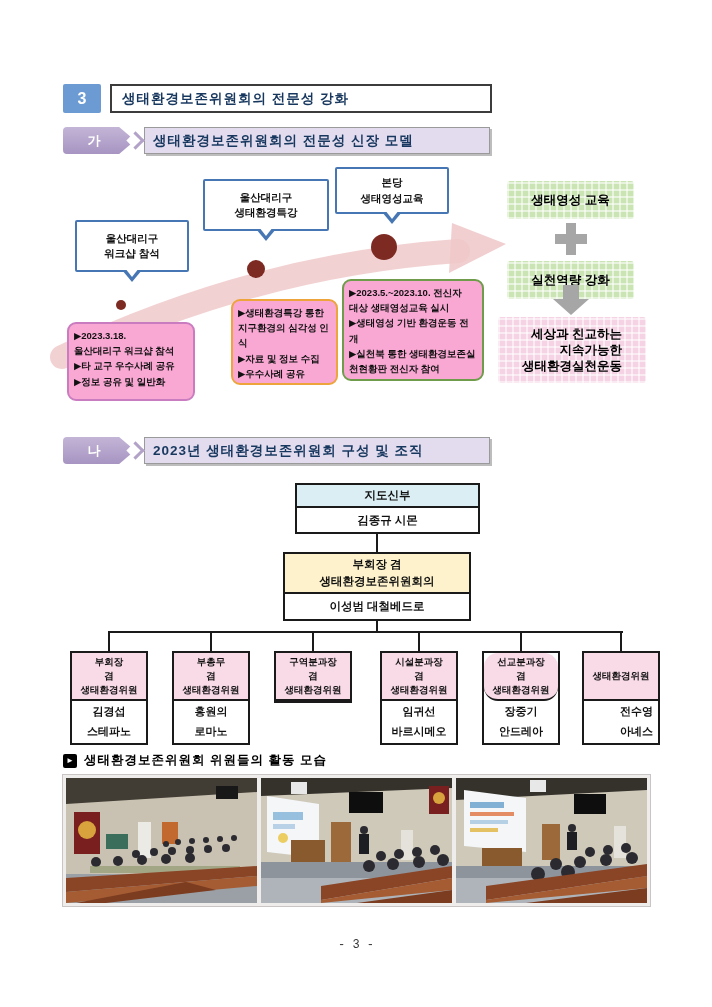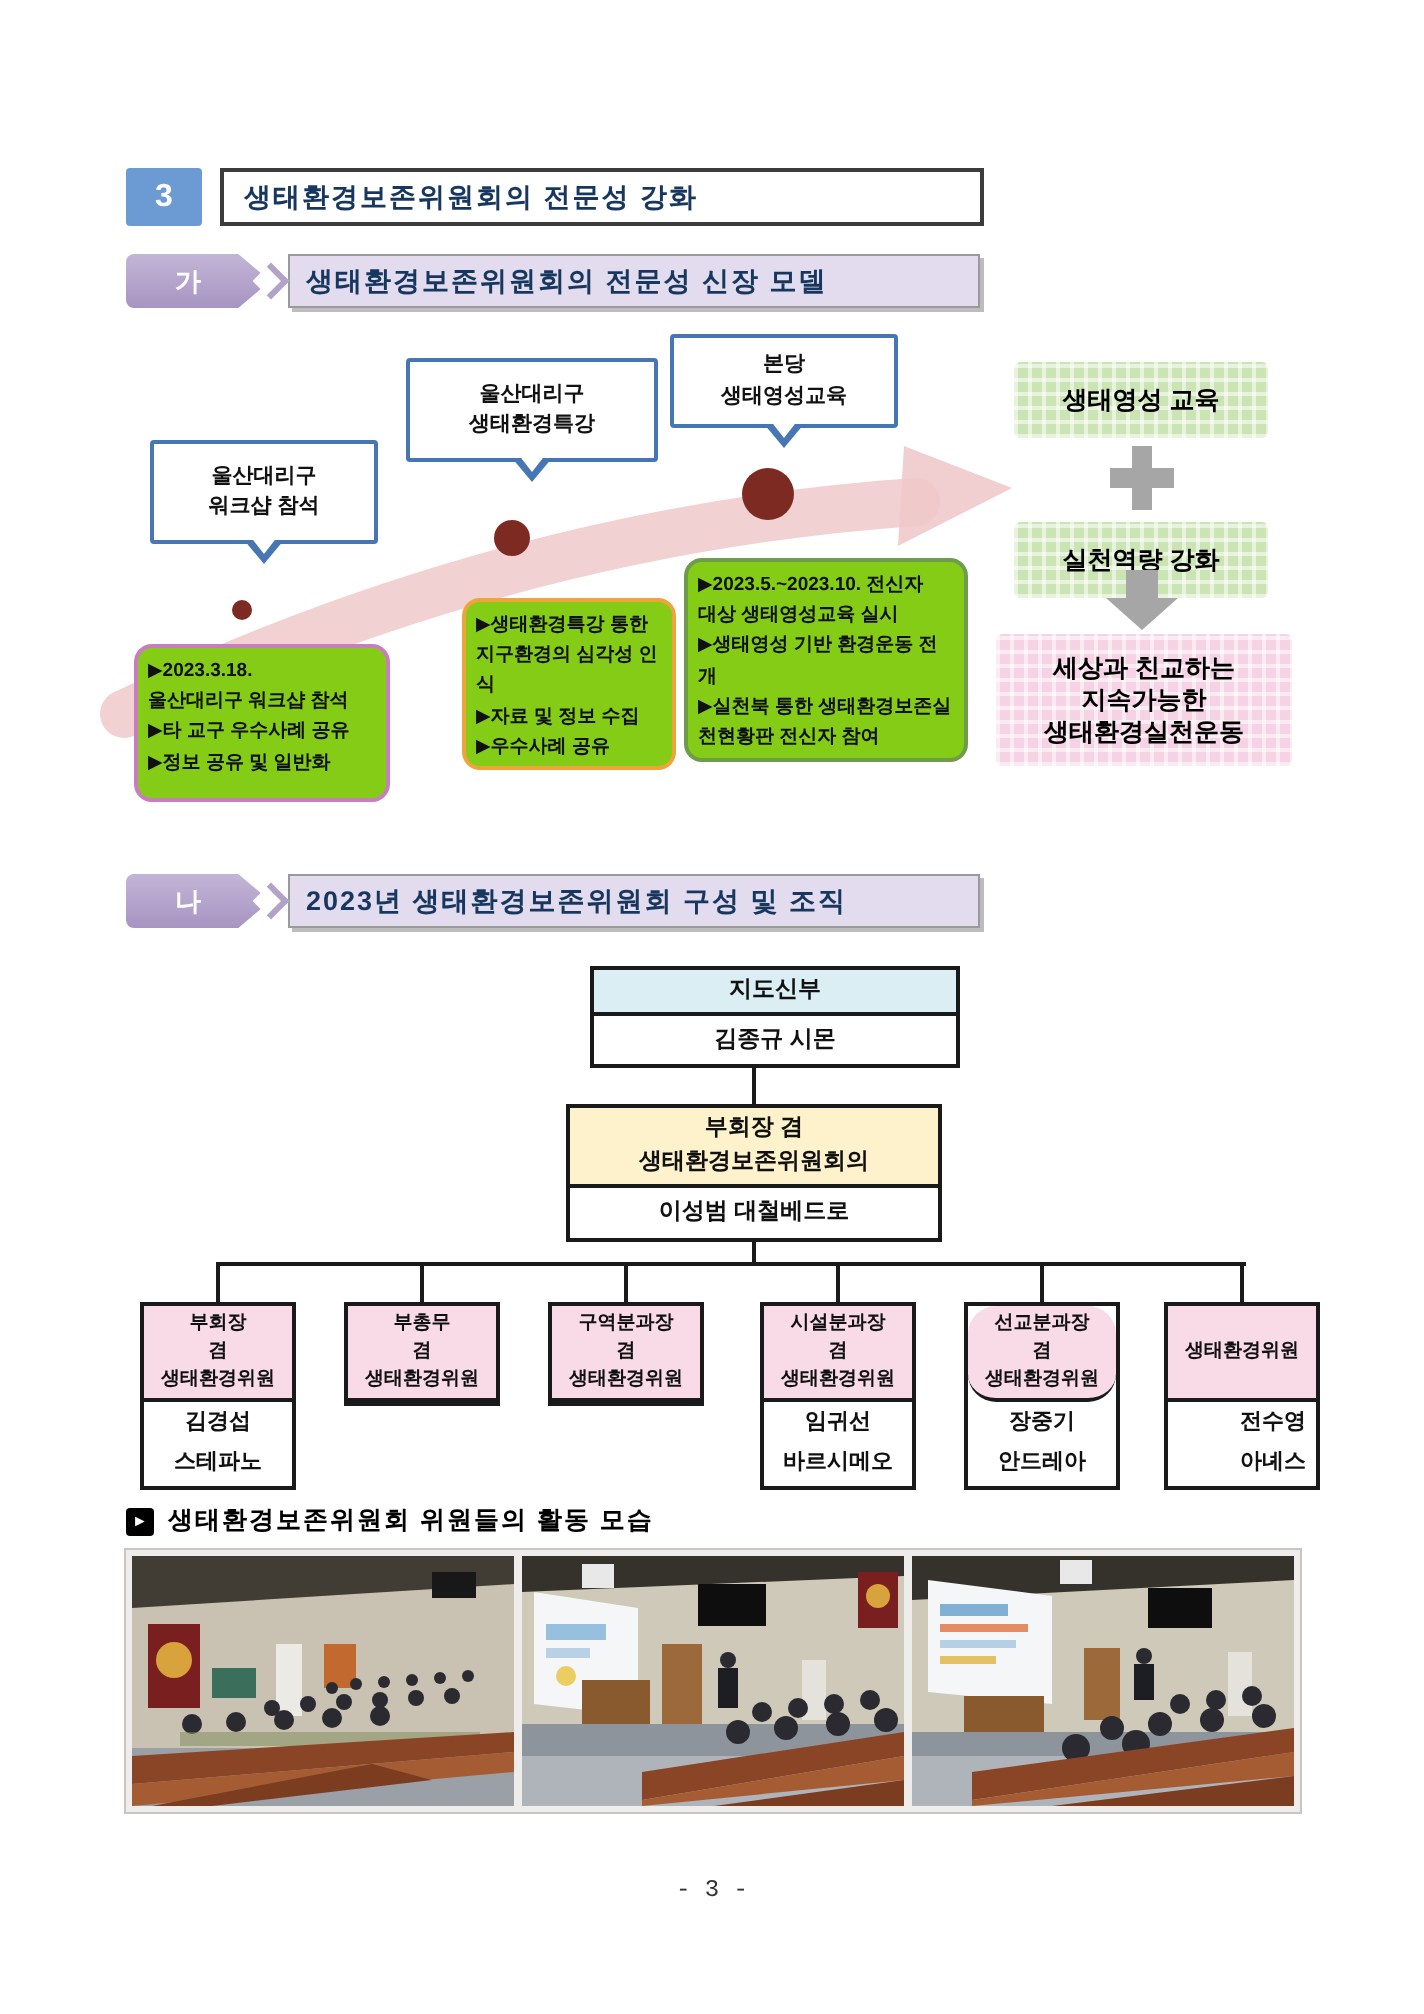--- a/index.html
+++ b/index.html
@@ -28,21 +28,21 @@
   
   .diagram { position:absolute; left:0; top:165px; width:712px; height:268px; }
   .diagram svg.flow { position:absolute; left:0; top:0; }
   .callout { position:absolute; background:#fff; border:2px solid #4677b4; border-radius:2px;
              font-weight:bold; font-size:10.5px; line-height:1.45; text-align:center;
              display:flex; align-items:center; justify-content:center; }
   .callout .tail-o { position:absolute; bottom:-12px; left:50%; margin-left:-10px; width:0; height:0;
              border-left:10px solid transparent; border-right:10px solid transparent; border-top:12px solid #4677b4; }
   .callout .tail-i { position:absolute; bottom:-7px; left:50%; margin-left:-7px; width:0; height:0;
              border-left:7px solid transparent; border-right:7px solid transparent; border-top:9px solid #fff; }
-  .detail { position:absolute; background:#84cc16; border:2px solid #0c4a6e; border-radius:9px;
+  .detail { position:absolute; background:#f9a8d4; border:2px solid #0c4a6e; border-radius:9px;
             font-size:9.5px; font-weight:bold; line-height:1.6; padding:4px 5px; }
   .gingham { position:absolute; border-radius:3px; display:flex; align-items:center; justify-content:center;
              text-align:center; font-weight:bold; font-size:12.5px; color:#000; line-height:1.3; }
   .gingham.green { background-color:#cbe4b4;
       background-image:repeating-linear-gradient(0deg,rgba(255,255,255,.55) 0 2px,transparent 2px 7px),
                        repeating-linear-gradient(90deg,rgba(255,255,255,.55) 0 2px,transparent 2px 7px); }
   .gingham.pink { background-color:#f5d3e4;
       background-image:repeating-linear-gradient(0deg,rgba(255,255,255,.55) 0 2px,transparent 2px 7px),
                        repeating-linear-gradient(90deg,rgba(255,255,255,.55) 0 2px,transparent 2px 7px); }
   .plus { position:absolute; width:32px; height:32px; }
@@ -132,21 +132,21 @@
 ▶실천북 통한 생태환경보존실
 천현황판 전신자 참여</div>
 
     <div class="gingham green" style="left:507px; top:16px; width:127px; height:38px;">생태영성 교육</div>
     <div class="plus" style="left:555px; top:58px;"></div>
     <div class="gingham green" style="left:507px; top:96px; width:127px; height:38px;">실천역량 강화</div>
     <div class="darr" style="left:553px; top:120px;">
       <i class="shaft"></i>
         <i class="head"></i>
     </div>
-    <div class="gingham pink pre" style="left:498px; top:152px; width:148px; height:66px;">세상과 친교하는
+    <div class="gingham pink pre" style="left:498px; top:152px; width:148px; height:66px;text-align:right;">세상과 친교하는
 지속가능한
 생태환경실천운동</div>
   </div>
 
   <div class="sec" style="top:437px; width:427px;">
     <div class="sec-badge">나</div>
     <div class="sec-chev"></div>
     <div class="sec-bar">2023년 생태환경보존위원회 구성 및 조직</div>
   </div>
 
@@ -176,20 +176,22 @@
       <div class="role pre" style="height:48px; background:#f9dbe8; font-size:9.5px;">부회장
 겸
 생태환경위원</div>
       <div class="name pre" style="height:42px; font-size:11px;">김경섭
 스테파노</div>
     </div>
     <div class="obox" style="left:172px; top:168px; width:78px;">
       <div class="role pre" style="height:48px; background:#f9dbe8; font-size:9.5px;">부총무
 겸
 생태환경위원</div>
+      <div class="name pre" style="height:42px; font-size:11px;">홍원의
+로마노</div>
     </div>
     <div class="obox" style="left:274px; top:168px; width:78px;">
       <div class="role pre" style="height:48px; background:#f9dbe8; font-size:9.5px;">구역분과장
 겸
 생태환경위원</div>
     </div>
     <div class="obox" style="left:380px; top:168px; width:78px;">
       <div class="role pre" style="height:48px; background:#f9dbe8; font-size:9.5px;">시설분과장
 겸
 생태환경위원</div>

